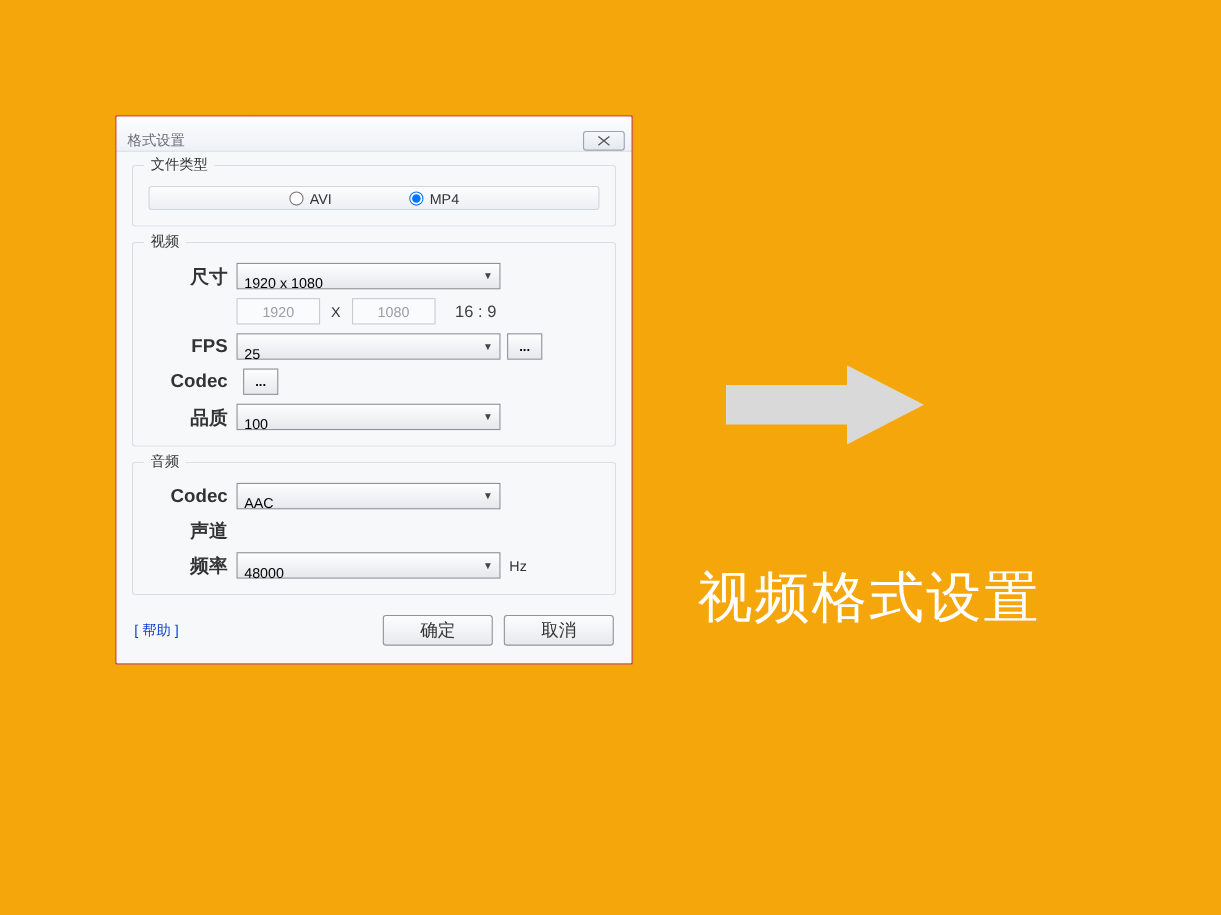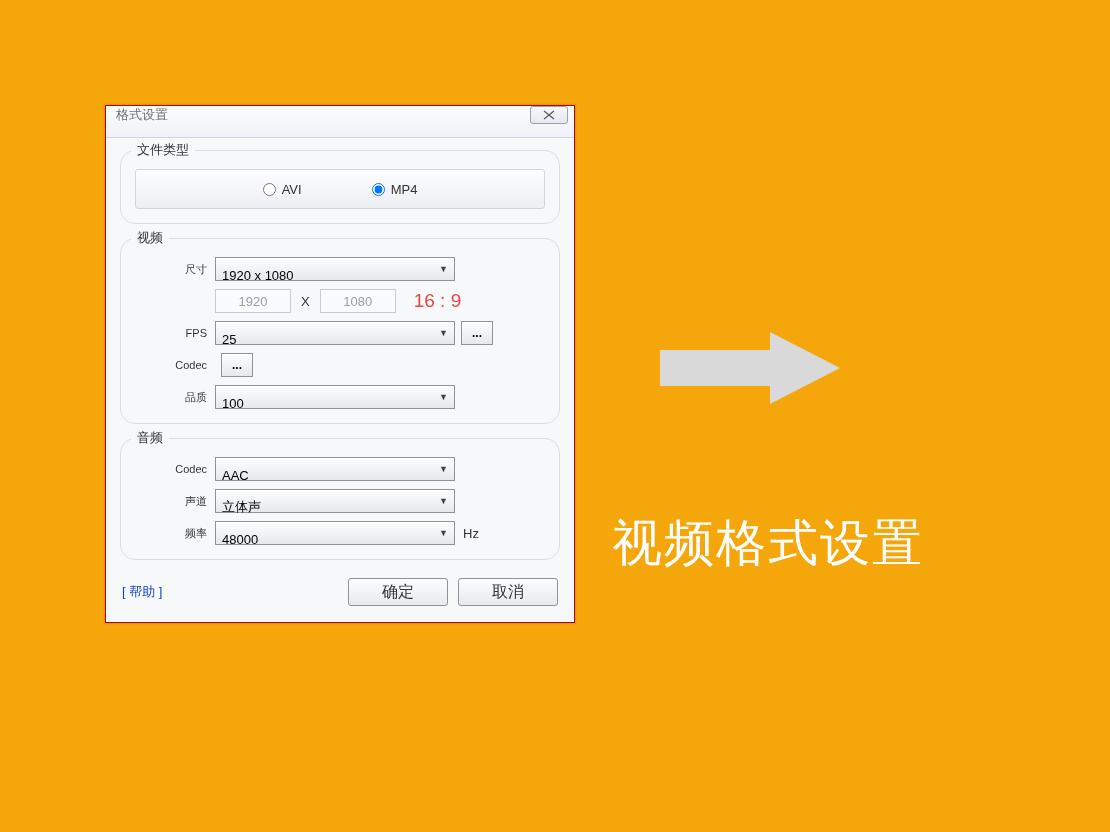--- a/index.html
+++ b/index.html
@@ -18,21 +18,21 @@
     width: 470px;
     background: #fff;
     border: 1px solid #b00;
     box-shadow: 0 0 2px rgba(0,0,0,0.3);
   }
   .titlebar {
     height: 32px;
     background: linear-gradient(#fdfdfd, #eef1f7);
     border-bottom: 1px solid #d0d6e0;
     display: flex;
-    align-items: flex-start;
+    align-items: flex-end;
     padding: 0 6px 0 10px;
     font-size: 13px;
     color: #6a6f78;
   }
   .titlebar .title { flex: 1; }
   .close-btn {
     width: 38px;
     height: 18px;
     border: 1px solid #9aa2b0;
     border-radius: 3px;
@@ -43,40 +43,40 @@
     font-size: 11px;
     color: #555;
     cursor: pointer;
   }
   .body {
     background: #f7f8fa;
     padding: 12px 14px 14px 14px;
   }
   .group {
     border: 1px solid #d9dde4;
-    border-radius: 15px;
+    border-radius: 3px;
     padding: 18px 14px 14px 14px;
     margin-bottom: 14px;
     position: relative;
     background: #f7f8fa;
   }
   .group-label {
     position: absolute;
     top: -10px;
     left: 10px;
     background: #f7f8fa;
     padding: 0 6px;
     font-size: 13px;
     color: #333;
   }
   .file-type-row {
     background: linear-gradient(#fdfdfd, #eceff4);
     border: 1px solid #d0d6e0;
     border-radius: 3px;
-    height: 40px;
+    height: 22px;
     display: flex;
     align-items: center;
     justify-content: center;
     gap: 70px;
   }
   .radio-opt {
     display: flex;
     align-items: center;
     gap: 6px;
     font-size: 13px;
@@ -85,22 +85,23 @@
   .radio-opt input { margin: 0; }
   .row {
     display: flex;
     align-items: center;
     margin-bottom: 8px;
   }
   .row-label {
     width: 80px;
     text-align: right;
     padding-right: 8px;
-    font-size: 11px;
-    color: #333;
+    font-size: 17px;
+    color: #333;
+    font-weight: bold;
   }
   .combo {
     flex: 0 0 240px;
     height: 24px;
     border: 1px solid #8e9299;
     background: linear-gradient(#fefefe, #e6e8ec);
     font-size: 13px;
     padding: 12px 22px 0 6px;
     display: flex;
     align-items: center;
@@ -130,22 +131,22 @@
     font-size: 13px;
     color: #9a9ea6;
   }
   .x-sep {
     margin: 0 10px;
     font-size: 13px;
     color: #333;
   }
   .ratio {
     margin-left: 18px;
-    font-size: 19px;
-    color: #ef4444;
+    font-size: 15px;
+    color: #404040;
   }
   .dots-btn {
     width: 32px;
     height: 24px;
     border: 1px solid #8e9299;
     background: linear-gradient(#fefefe, #e6e8ec);
     margin-left: 6px;
     display: flex;
     align-items: center;
     justify-content: center;
@@ -175,21 +176,21 @@
     cursor: pointer;
   }
   .btn + .btn { margin-left: 10px; }
   .arrow {
     position: absolute;
     left: 660px;
     top: 332px;
   }
   .caption {
     position: absolute;
-    left: 612px;
+    left: 634px;
     top: 510px;
     color: #fff;
     font-size: 50px;
     letter-spacing: 2px;
   }
 </style>
 </head>
 <body>
 
 <div class="dialog">
@@ -263,23 +264,20 @@
       <div class="row">
         <div class="row-label">Codec</div>
         <div class="combo">
             <span>AAC</span>
           </div>
       </div>
 
 
       <div class="row">
         <div class="row-label">声道</div>
-        <div class="combo">
-            <span>立体声</span>
-          </div>
       </div>
 
       <div class="row" style="margin-bottom:0">
         <div class="row-label">频率</div>
         <div class="combo">
             <span>48000</span>
           </div>
         <span class="suffix">Hz</span>
       </div>
     </div>

